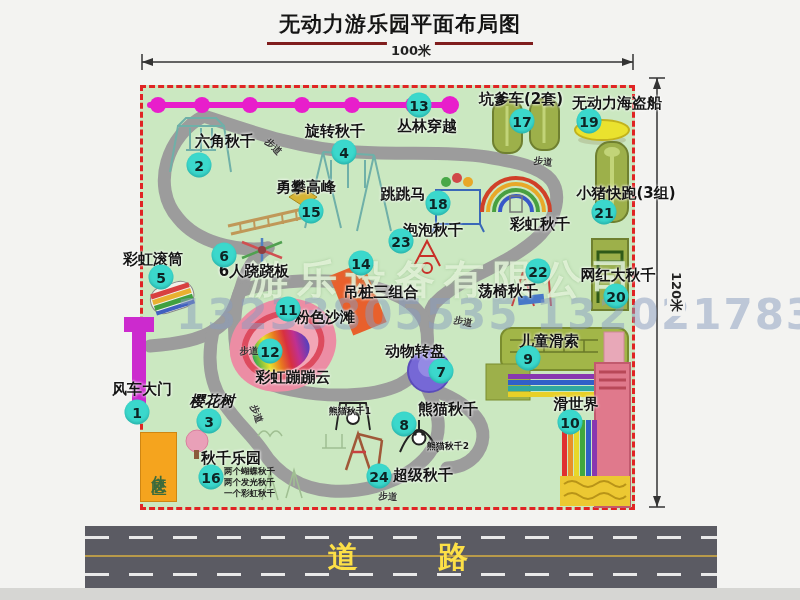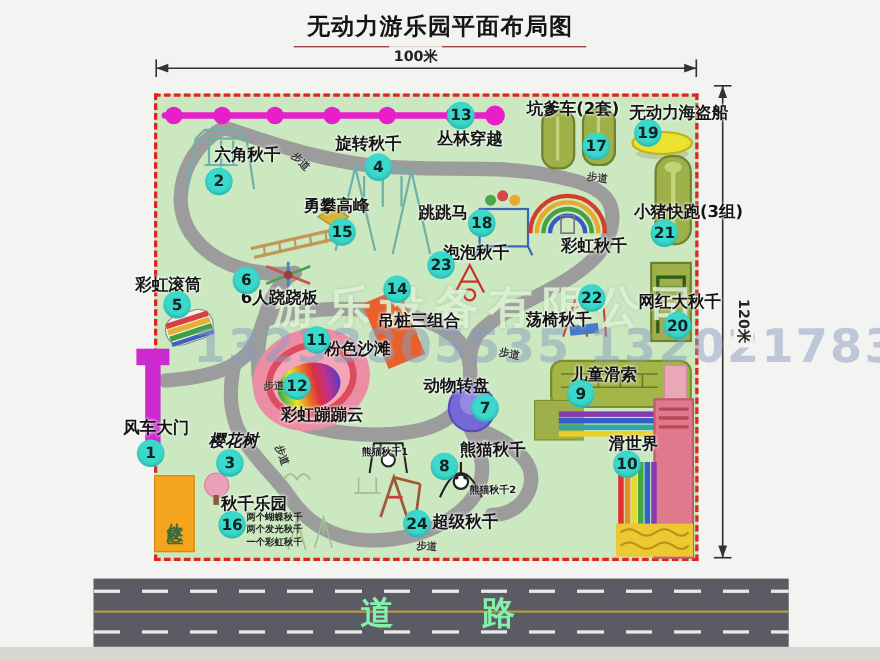--- a/index.html
+++ b/index.html
@@ -1,31 +1,31 @@
 <!DOCTYPE html>
 <html style="--badge: #3bd8cc; --map_border: #e02424; --map_bg: #cbe8c1; --zipline: #e81ecb; --road: #5b5b63; --road_center_line: #b89a4a; --rest_area: #f5a41e;"><head>
 <meta charset="utf-8">
 <style>
   html,body{margin:0;padding:0;width:800px;height:600px;overflow:hidden;
     font-family:"DejaVu Sans","Liberation Sans",sans-serif;}
   #stage{position:relative;width:800px;height:600px;background:#f3f3f1;overflow:hidden;}
 
   .page-title{position:absolute;top:10px;left:50%;transform:translateX(-50%);
     font-size:21px;font-weight:bold;color:#141414;letter-spacing:1px;
-    border-bottom:1px solid #7f1d1d;padding:0 12px 4px;white-space:nowrap;z-index:6;}
+    border-bottom:3px solid #7f1d1d;padding:0 12px 4px;white-space:nowrap;z-index:6;}
 
   #map-area{position:absolute;left:140px;top:85px;width:495px;height:425px;
     box-sizing:border-box;background:var(--map_bg,#cbe8c1);
     border:3px dashed var(--map_border,#e02424);z-index:1;}
 
   #map-art{position:absolute;left:0;top:0;z-index:2;pointer-events:none;}
 
   .dim-label{position:absolute;font-size:13px;font-weight:bold;color:#222;
     background:#f3f3f1;padding:0 4px;z-index:6;white-space:nowrap;}
-  #dim-w-label{left:378px;top:51px;transform:translate(-50%,-50%);}
+  #dim-w-label{left:411px;top:51px;transform:translate(-50%,-50%);}
   #dim-h-label{left:676px;top:292px;transform:translate(-50%,-50%) rotate(90deg);}
 
   #rest-area{position:absolute;left:140px;top:432px;width:37px;height:70px;
     background:var(--rest_area,#f5a41e);border:1px solid #cf8612;box-sizing:border-box;
     display:flex;align-items:center;justify-content:center;z-index:3;}
   #rest-area span{writing-mode:vertical-rl;font-size:15px;font-weight:bold;
     letter-spacing:3px;color:#3c6b3c;}
 
   .watermark{position:absolute;z-index:3;pointer-events:none;white-space:nowrap;font-weight:bold;}
   #wm-company{left:248px;top:252px;font-size:40px;letter-spacing:9px;
@@ -49,21 +49,21 @@
 
   #road{position:absolute;left:85px;top:526px;width:632px;height:62px;
     background:var(--road,#5b5b63);z-index:2;}
   .road-dash{position:absolute;left:0;right:0;height:3px;
     background:repeating-linear-gradient(90deg,#e9e9e9 0 24px,transparent 24px 44px);}
   #road-dash-top{top:10px;}
   #road-dash-bottom{bottom:12px;}
   #road-center{position:absolute;left:0;right:0;top:29px;height:2px;
     background:var(--road_center_line,#b89a4a);}
   #road-label{position:absolute;inset:0;display:flex;align-items:center;justify-content:center;
-    font-size:30px;font-weight:bold;color:#86efac;word-spacing:58px;letter-spacing:6px;}
+    font-size:30px;font-weight:bold;color:#fde047;word-spacing:58px;letter-spacing:6px;}
   #ground-strip{position:absolute;left:0;top:588px;width:800px;height:12px;background:#d6d6d3;z-index:1;}
 </style>
 </head>
 <body>
 
 <div id="stage">
 
   <div class="page-title">无动力游乐园平面布局图</div>
 
   <div id="map-area"></div>
@@ -323,21 +323,21 @@
       <div class="a-label" style="left: 306px; top: 187px;">勇攀高峰</div>
       <div class="a-badge" style="left: 311px; top: 211px;">15</div>
       <div class="a-label" style="left: 231px; top: 458px;">秋千乐园</div>
       <div class="a-badge" style="left: 211px; top: 477px;">16</div>
       <div class="a-sub" style="left: 224px; top: 466px;">
         <div>两个蝴蝶秋千</div>
         <div>两个发光秋千</div>
         <div>一个彩虹秋千</div>
       </div>
       <div class="a-label" style="left: 521px; top: 99px;">坑爹车(2套)</div>
-      <div class="a-badge" style="left: 522px; top: 133px; margin-left: 20px;">17</div>
+      <div class="a-badge" style="left: 522px; top: 121px;">17</div>
       <div class="a-label" style="left: 403px; top: 194px;">跳跳马</div>
       <div class="a-badge" style="left: 438px; top: 203px;">18</div>
       <div class="a-label" style="left: 617px; top: 103px;">无动力海盗船</div>
       <div class="a-badge" style="left: 589px; top: 121px;">19</div>
       <div class="a-label" style="left: 618px; top: 275px;">网红大秋千</div>
       <div class="a-badge" style="left: 616px; top: 296px;">20</div>
       <div class="a-label" style="left: 626px; top: 193px;">小猪快跑(3组)</div>
       <div class="a-badge" style="left: 604px; top: 212px;">21</div>
       <div class="a-label" style="left: 508px; top: 291px;">荡椅秋千</div>
       <div class="a-badge" style="left: 538px; top: 271px;">22</div>

